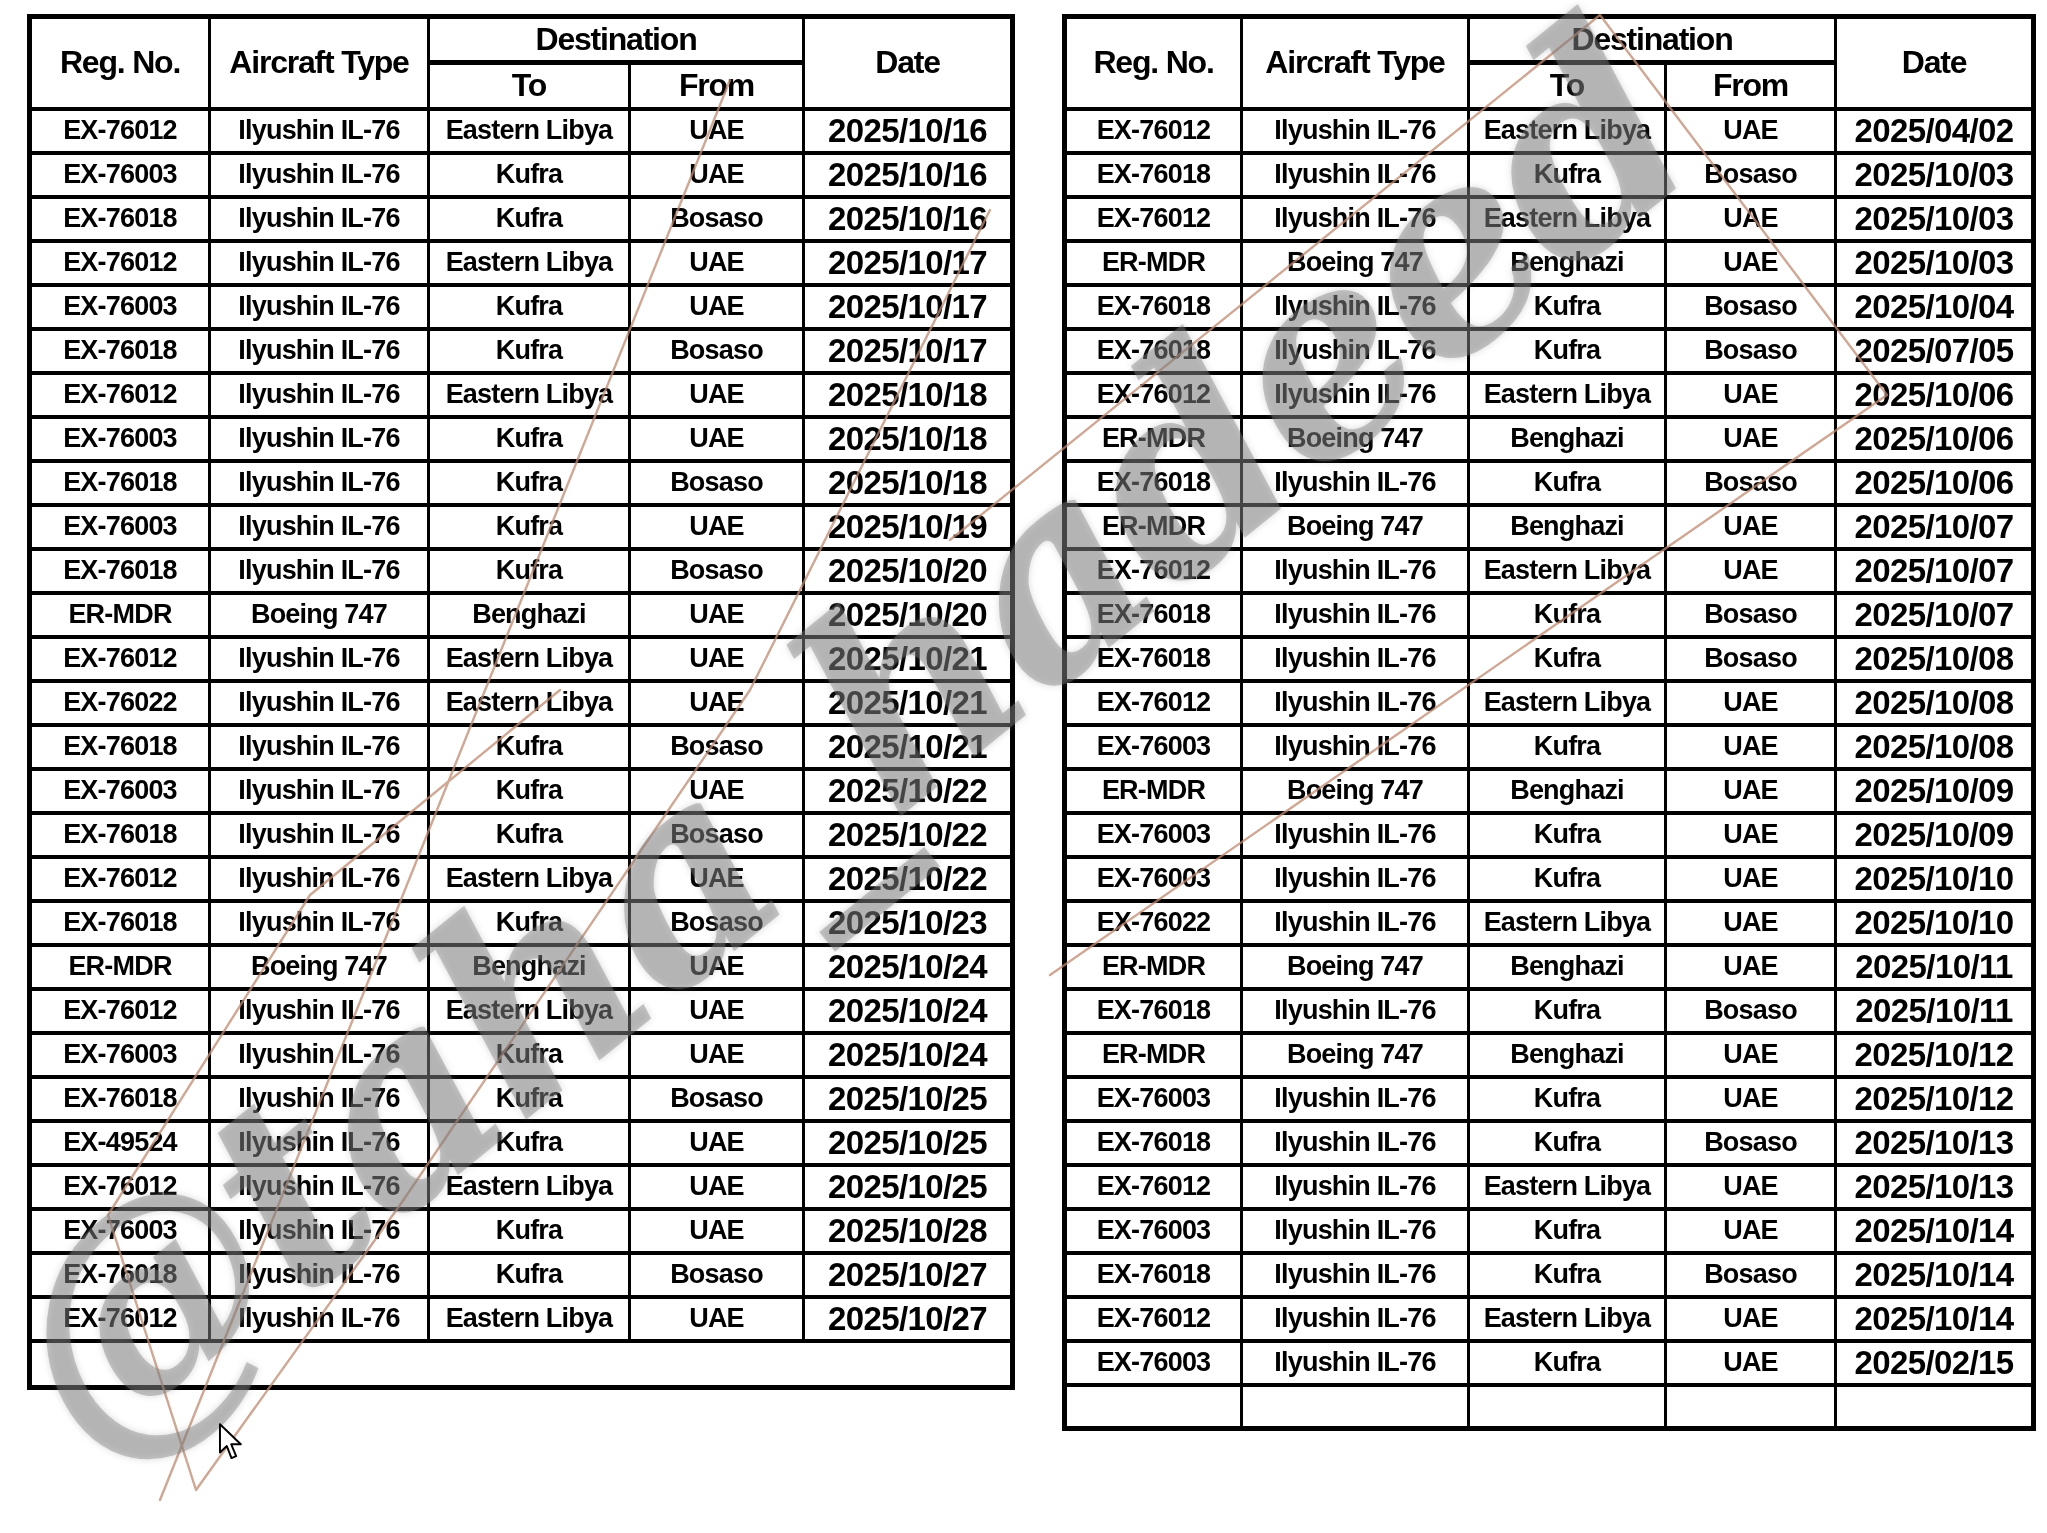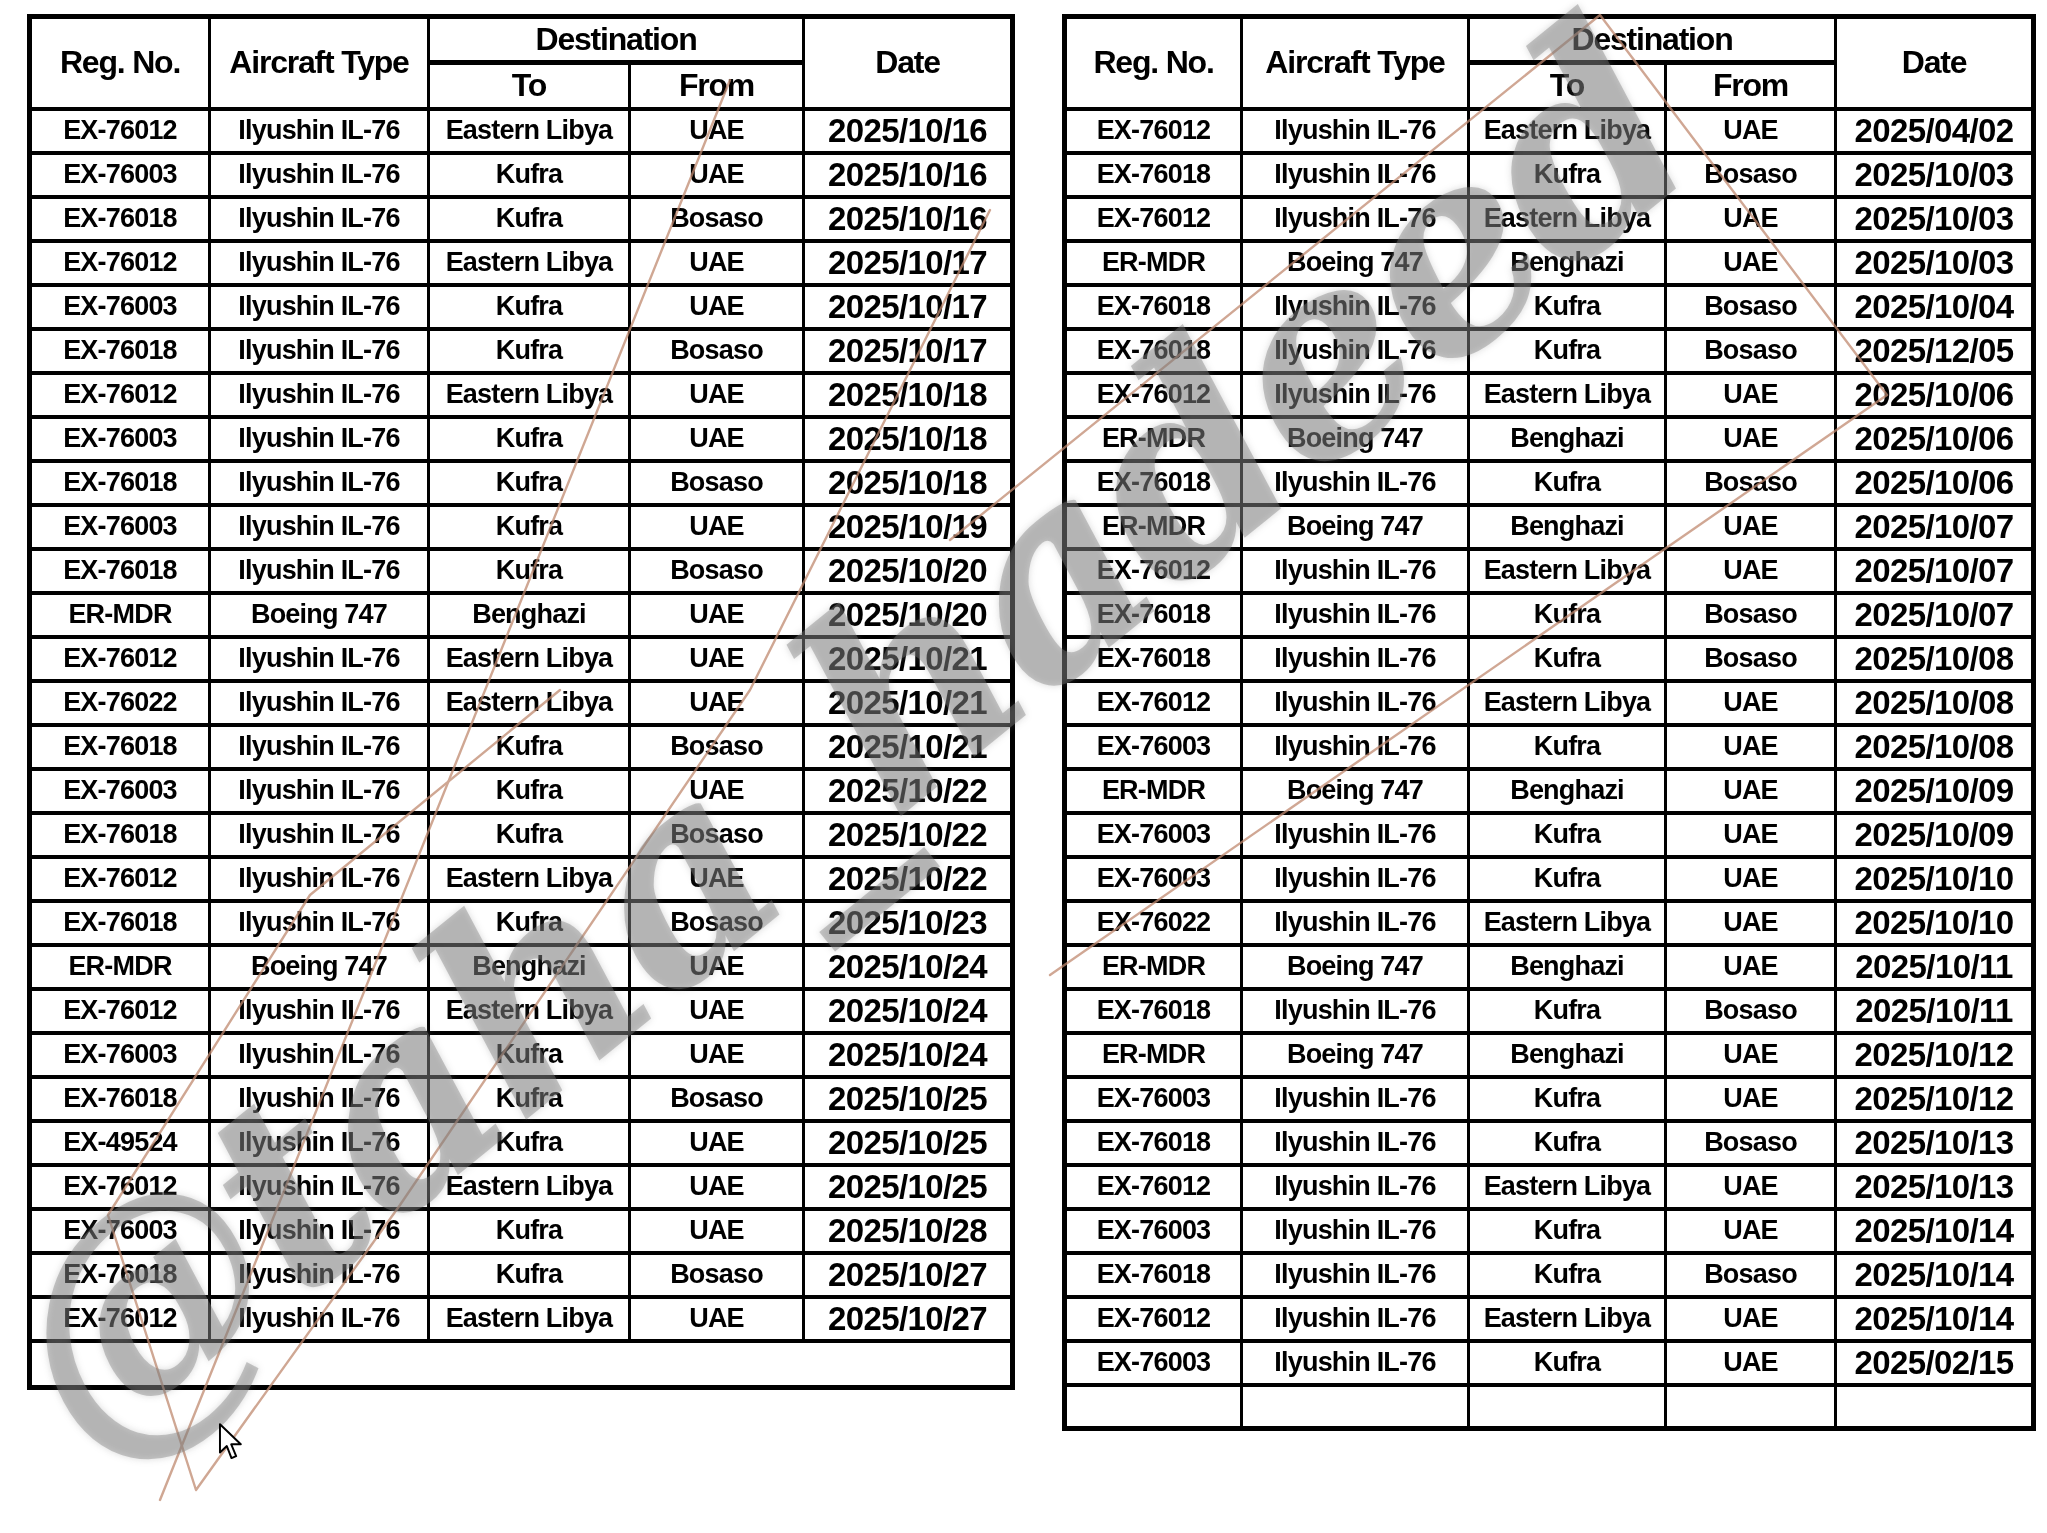--- a/index.html
+++ b/index.html
@@ -360,21 +360,21 @@
           <td>Ilyushin IL-76</td>
           <td>Kufra</td>
           <td>Bosaso</td>
           <td>2025/10/04</td>
         </tr>
         <tr>
           <td>EX-76018</td>
           <td>Ilyushin IL-76</td>
           <td>Kufra</td>
           <td>Bosaso</td>
-          <td>2025/12/05</td>
+          <td>2025/07/05</td>
         </tr>
         <tr>
           <td>EX-76012</td>
           <td>Ilyushin IL-76</td>
           <td>Eastern Libya</td>
           <td>UAE</td>
           <td>2025/10/06</td>
         </tr>
         <tr>
           <td>ER-MDR</td>

